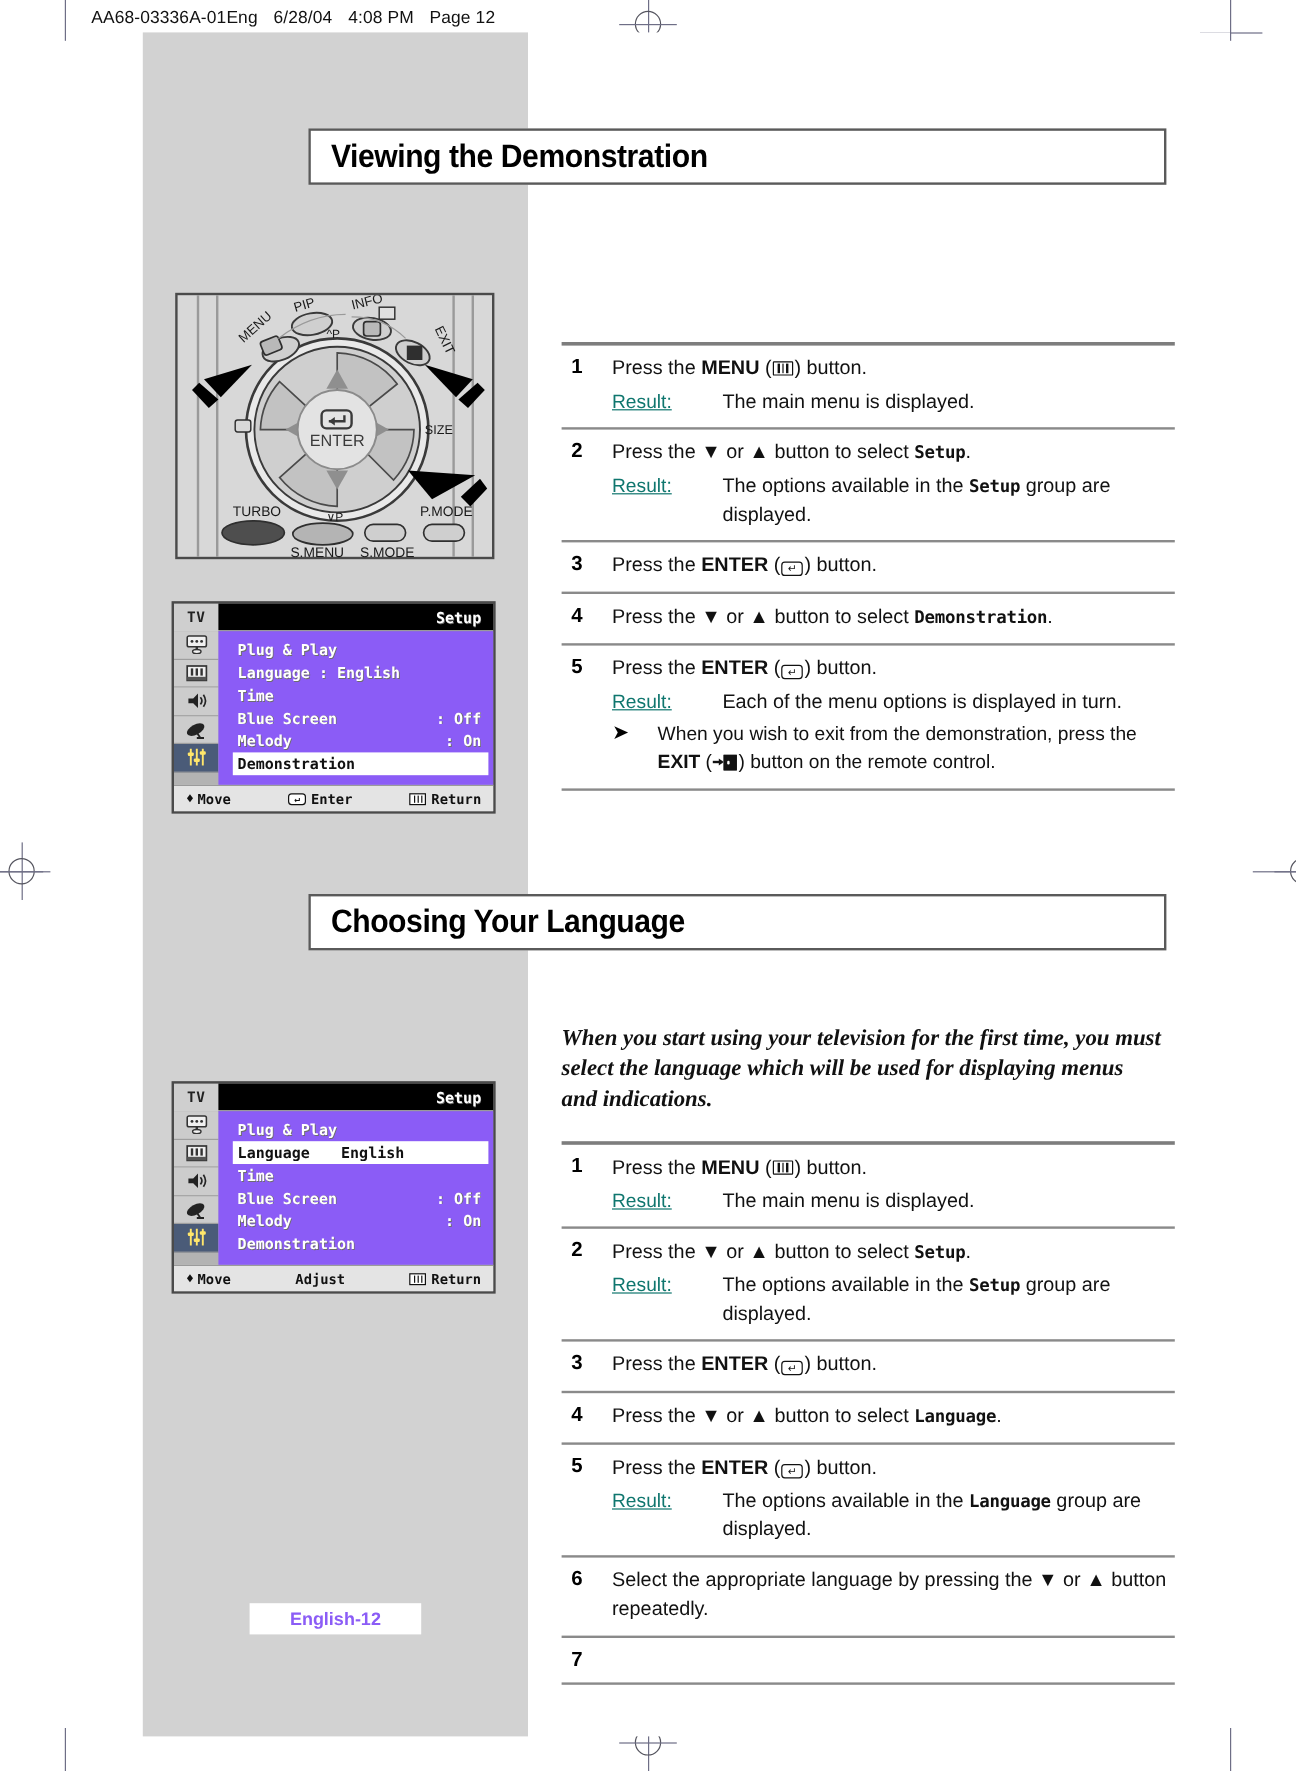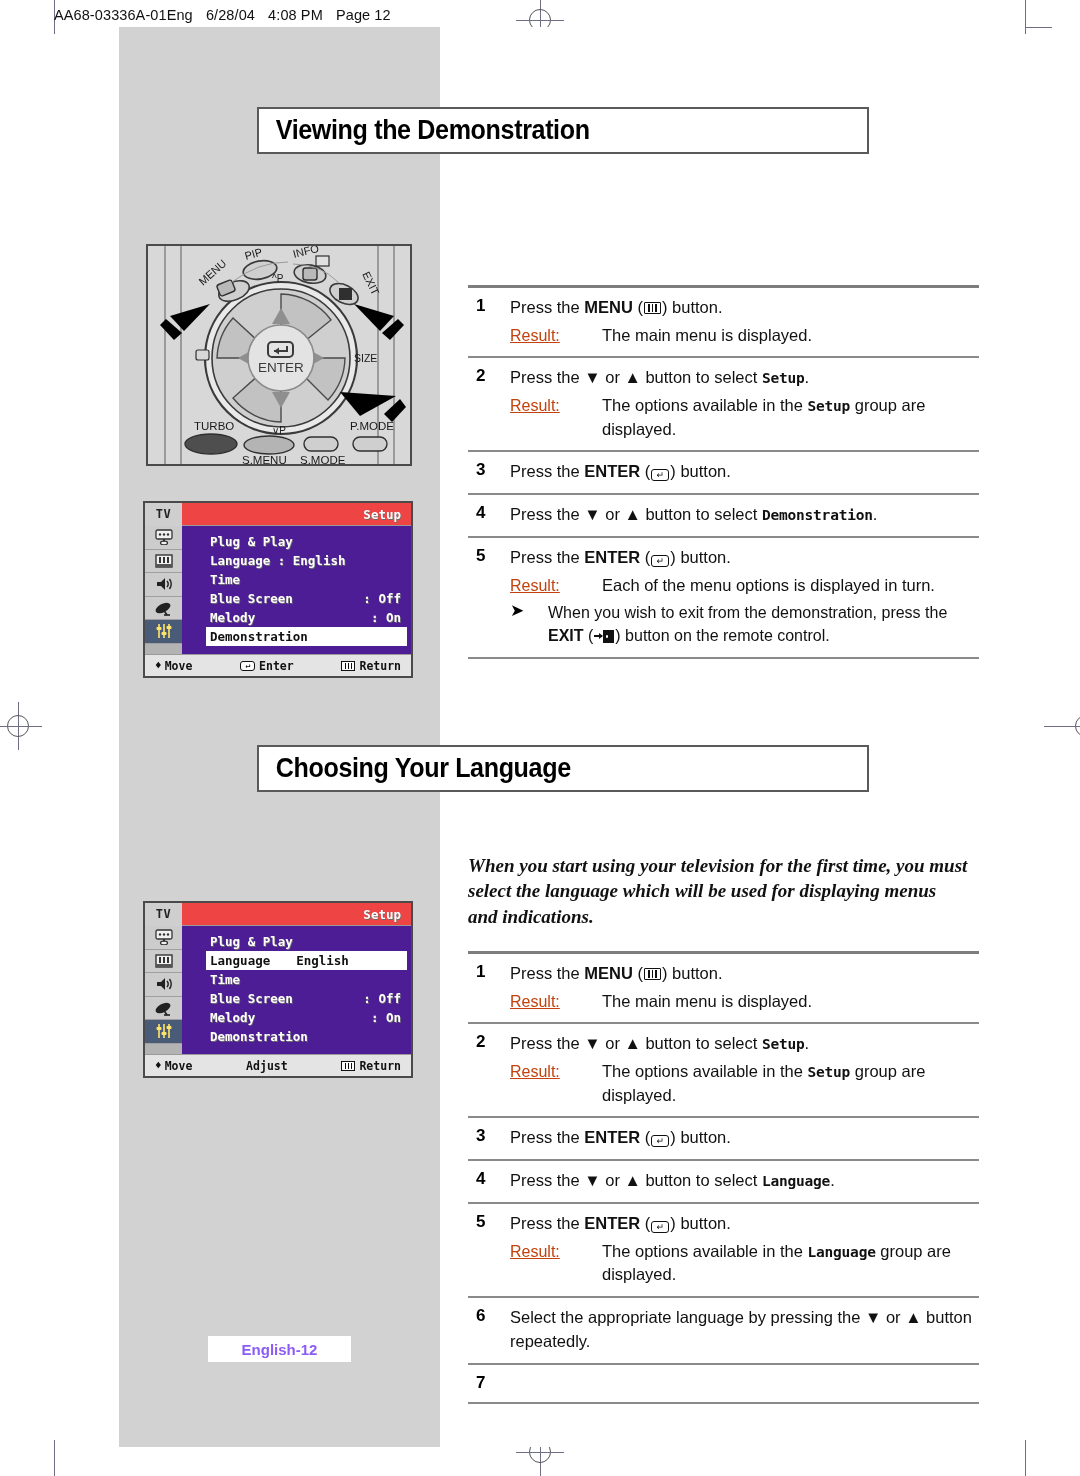--- a/index.html
+++ b/index.html
@@ -29,39 +29,39 @@
   .trim.tl-v { left:54px;  top:0;     width:1px;  height:34px; }
   .trim.tr-v { left:1025px;top:0;     width:1px;  height:34px; }
   .trim.bl-v { left:54px;  top:1440px;width:1px;  height:36px; }
   .trim.br-v { left:1025px;top:1440px;width:1px;  height:36px; }
   .trim.tr-h { left:1000px;top:27px;  width:52px; height:1px; }
   .trim.lft  { left:0;     top:726px; width:36px; height:1px; }
   .trim.rgt  { left:1044px;top:726px; width:36px; height:1px; }
 
   
   .page-header {
-    position:absolute; left:54px; top:7px;
+    position:absolute; left:76px; top:7px;
     font-size:14.5px; color:#111; letter-spacing:0.1px; white-space:nowrap;
   }
   .page-header span { margin-right:9px; }
 
   
   .page {
     position:absolute; left:119px; top:27px;
     width:906px; height:1420px;
     background:#ffffff;
   }
   .grey-col {
     position:absolute; left:0; top:0; width:321px; height:1420px;
     background:#d2d2d2;
   }
 
   
   .title-bar {
-    position:absolute; left:138px; width:612px; height:47px;
+    position:absolute; left:138px; width:715px; height:47px;
     background:#ffffff; border:2px solid #5a5a5a;
     display:flex; align-items:center;
   }
   .title-bar .t {
     font-size:27px; font-weight:bold; color:#000;
     padding-left:18px; letter-spacing:-0.4px;
     transform:scaleX(0.93); transform-origin:left center;
   }
   #title1 { top:80px; }
   #title2 { top:718px; }
@@ -83,21 +83,21 @@
   .rule { height:3px; background:#7d7d7d; width:100%; }
   .rule.thin { height:2px; background:#8a8a8a; }
   .step { display:flex; padding:8px 0 9px 0; }
   .step .num {
     width:42px; flex:none; font-size:17px; font-weight:bold; color:#000;
     text-align:left; padding-left:8px;
   }
   .step .body { flex:1; font-size:16.5px; color:#111; line-height:1.45; }
   .res { display:flex; margin-top:4px; }
   .res .lbl {
-    width:92px; flex:none; font-size:16px; color:#c2410c;
+    width:92px; flex:none; font-size:16px; color:#0f766e;
     text-decoration:underline;
   }
   .res .txt { flex:1; font-size:16.5px; color:#111; line-height:1.42; }
   .note { display:flex; margin-top:4px; }
   .note .arw { width:38px; flex:none; font-size:17px; color:#000; line-height:1.2; }
   .note .txt { flex:1; font-size:16px; color:#111; line-height:1.45; }
   b.kw { font-weight:bold; }
   .mono {
     font-family:"DejaVu Sans Mono", monospace;
     font-weight:bold; font-size:14.5px; letter-spacing:-0.2px;
@@ -141,40 +141,40 @@
   .remote .rail { position:absolute; top:0; bottom:0; width:2px; background:#9a9a9a; }
 
   
   .osd {
     position:absolute; width:270px; border:2px solid #4a4a4a;
     background:#b9b9b9; font-family:"DejaVu Sans Mono", monospace;
   }
   #osd1 { left:24px; top:474px; }
   #osd2 { left:24px; top:874px; }
   .osd .top {
-    display:flex; align-items:center; height:23px; background:#ef4444;
+    display:flex; align-items:center; height:23px; background:#000000;
     border-bottom:1px solid #9a9a9a;
   }
   .osd .top .tv {
     width:37px; height:23px; background:#cfcfcf; color:#222;
     font-size:12px; font-weight:bold; display:flex; align-items:center;
     justify-content:center; letter-spacing:0.5px;
   }
   .osd .top .ttl {
     flex:1; text-align:right; padding-right:10px; color:#ffffff;
     font-size:12.5px; font-weight:bold; text-shadow:0.6px 0.6px 0 #6a6a6a;
   }
   .osd .mid { display:flex; }
   .osd .icons { width:37px; flex:none; background:#b3b3b3; }
   .osd .ic {
     height:23.5px; border-bottom:1px solid #9f9f9f; background:#cccccc;
     display:flex; align-items:center; justify-content:center;
   }
   .osd .ic.sel { background:#4a5b78; }
-  .osd .list { flex:1; padding:6px 0 8px 16px; background:#4c1d95; }
+  .osd .list { flex:1; padding:6px 0 8px 4px; background:#8b5cf6; }
   .osd .row {
     display:flex; height:19px; align-items:center;
     padding:0 10px 0 12px; color:#ffffff; font-size:12.5px; font-weight:bold;
     text-shadow:0.7px 0.7px 0 #6d6d6d; white-space:nowrap;
   }
   .osd .row .lbl { flex:none; }
   .osd .row .val { margin-left:auto; }
   .osd .row.hl {
     background:#ffffff; color:#111; text-shadow:none;
     margin:0 4px 0 8px; padding:0 6px 0 4px; height:19px;

